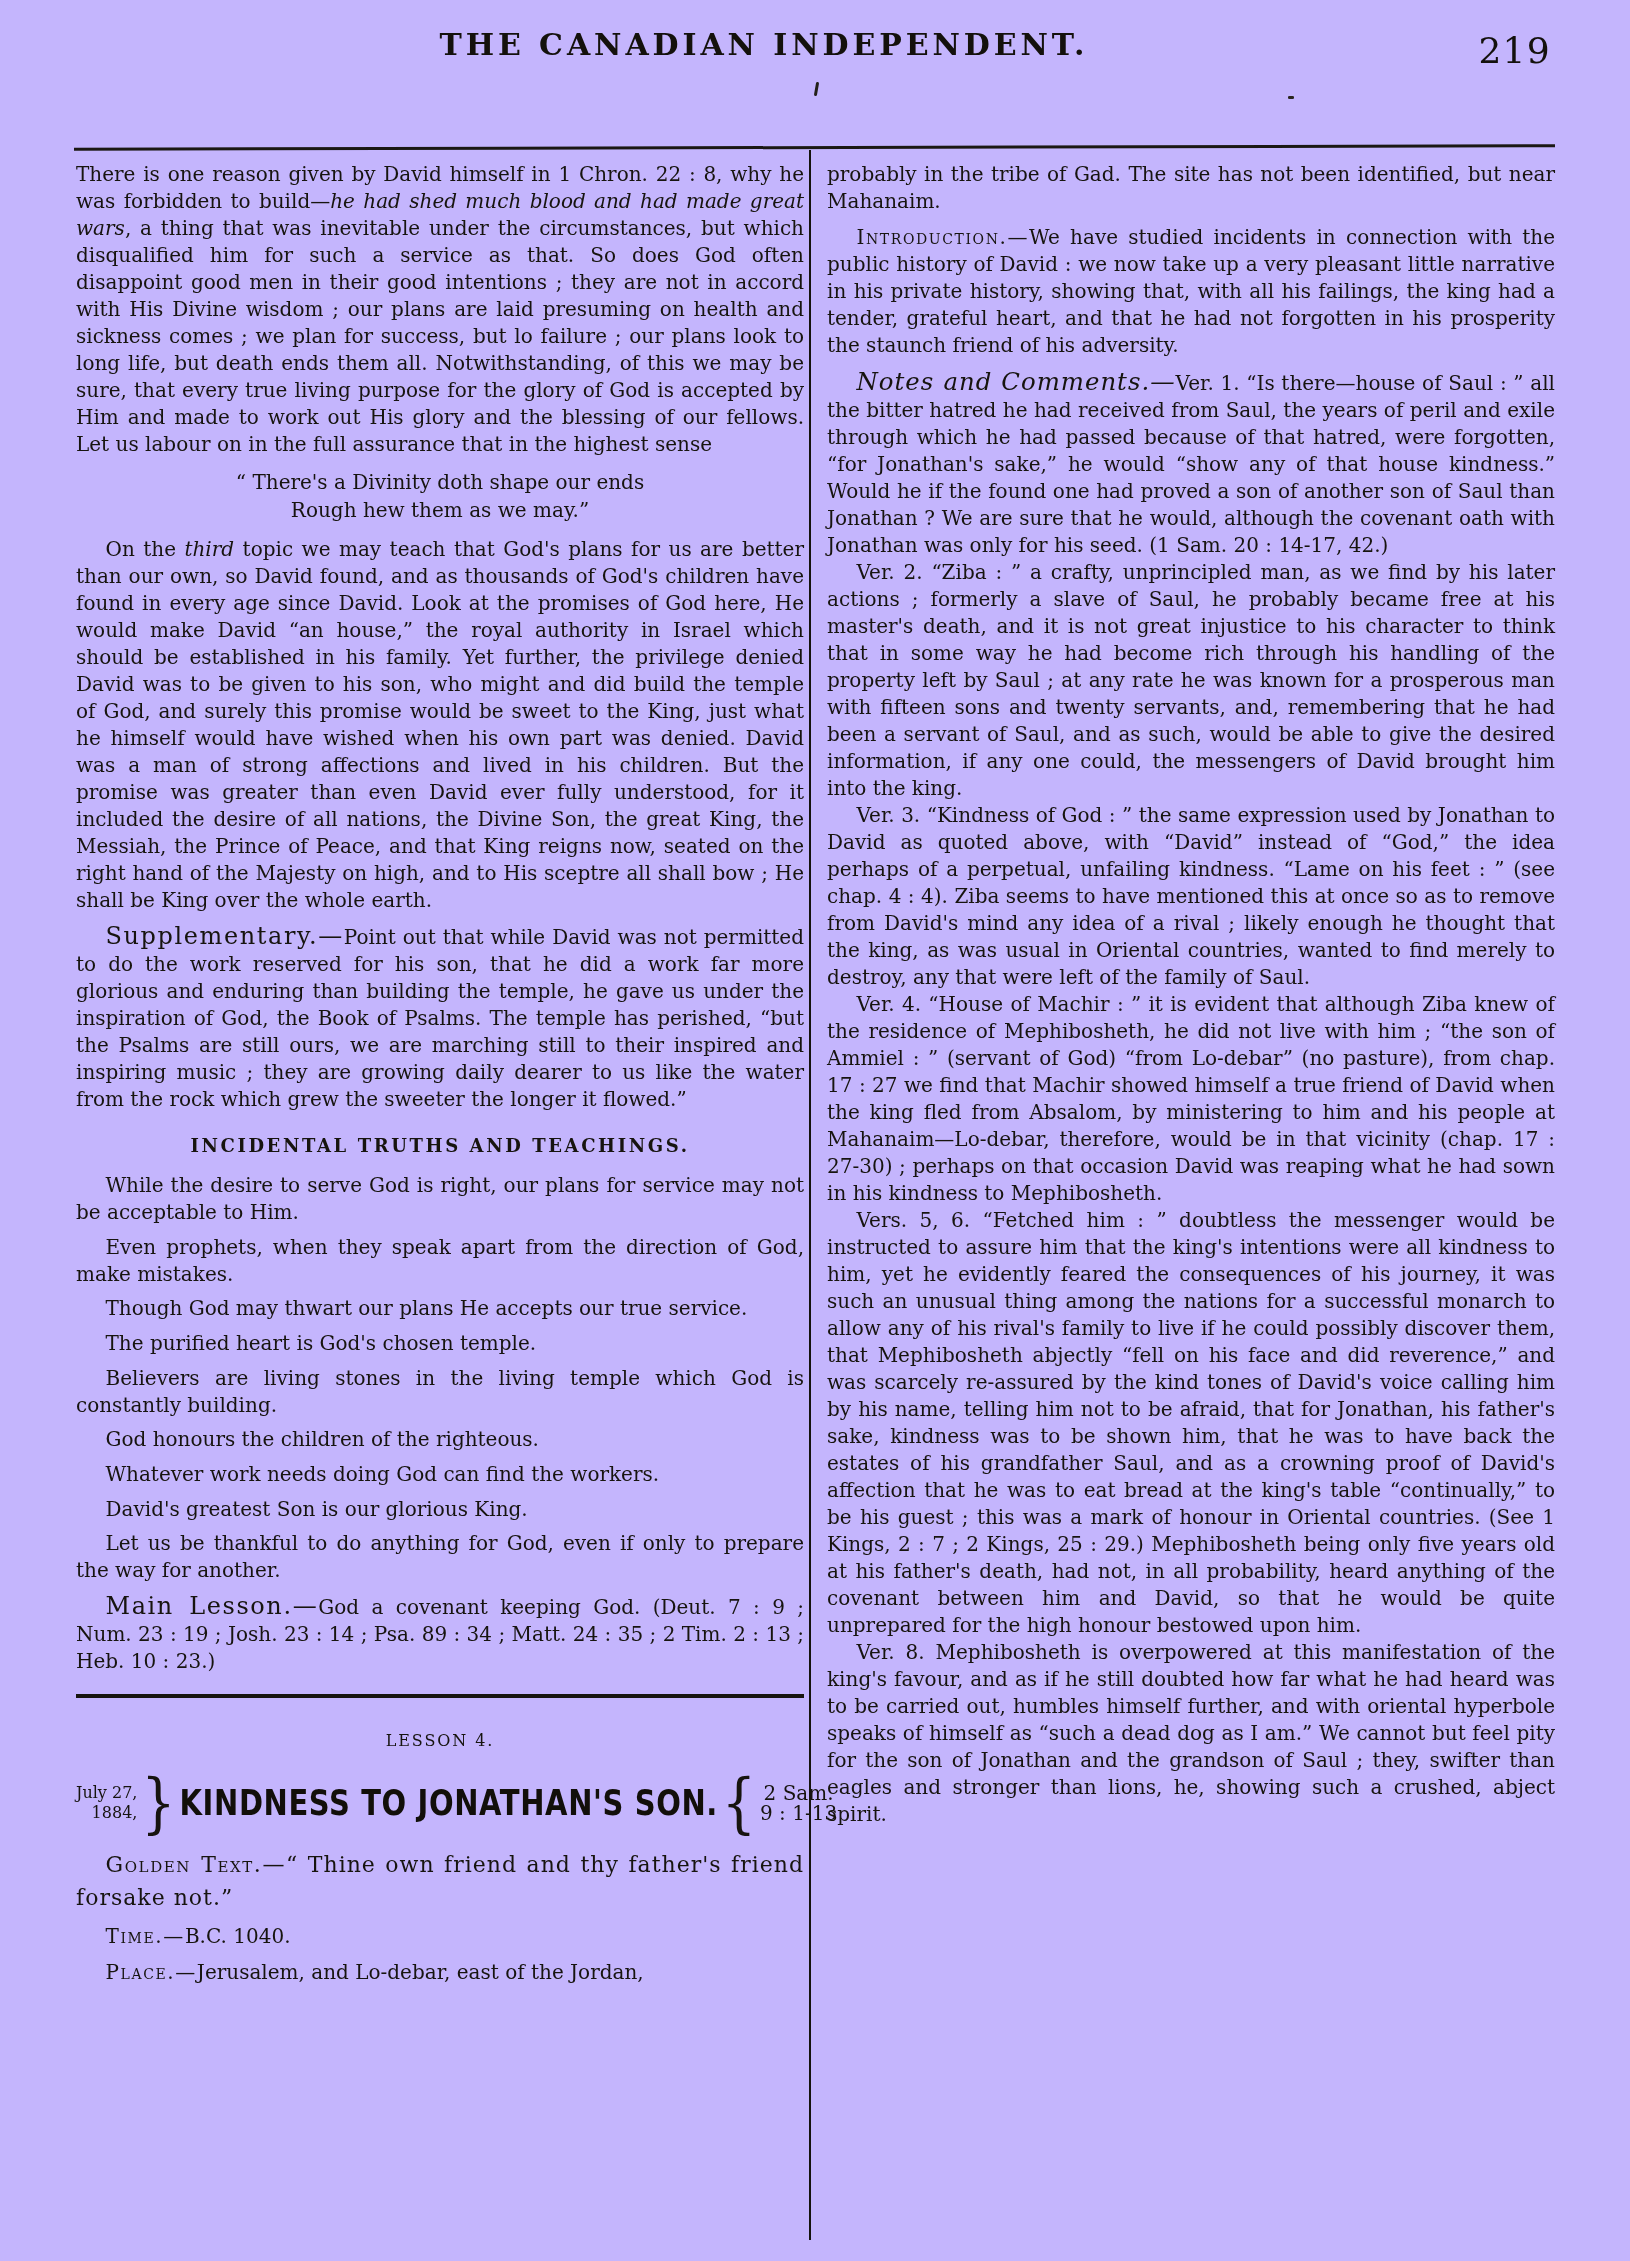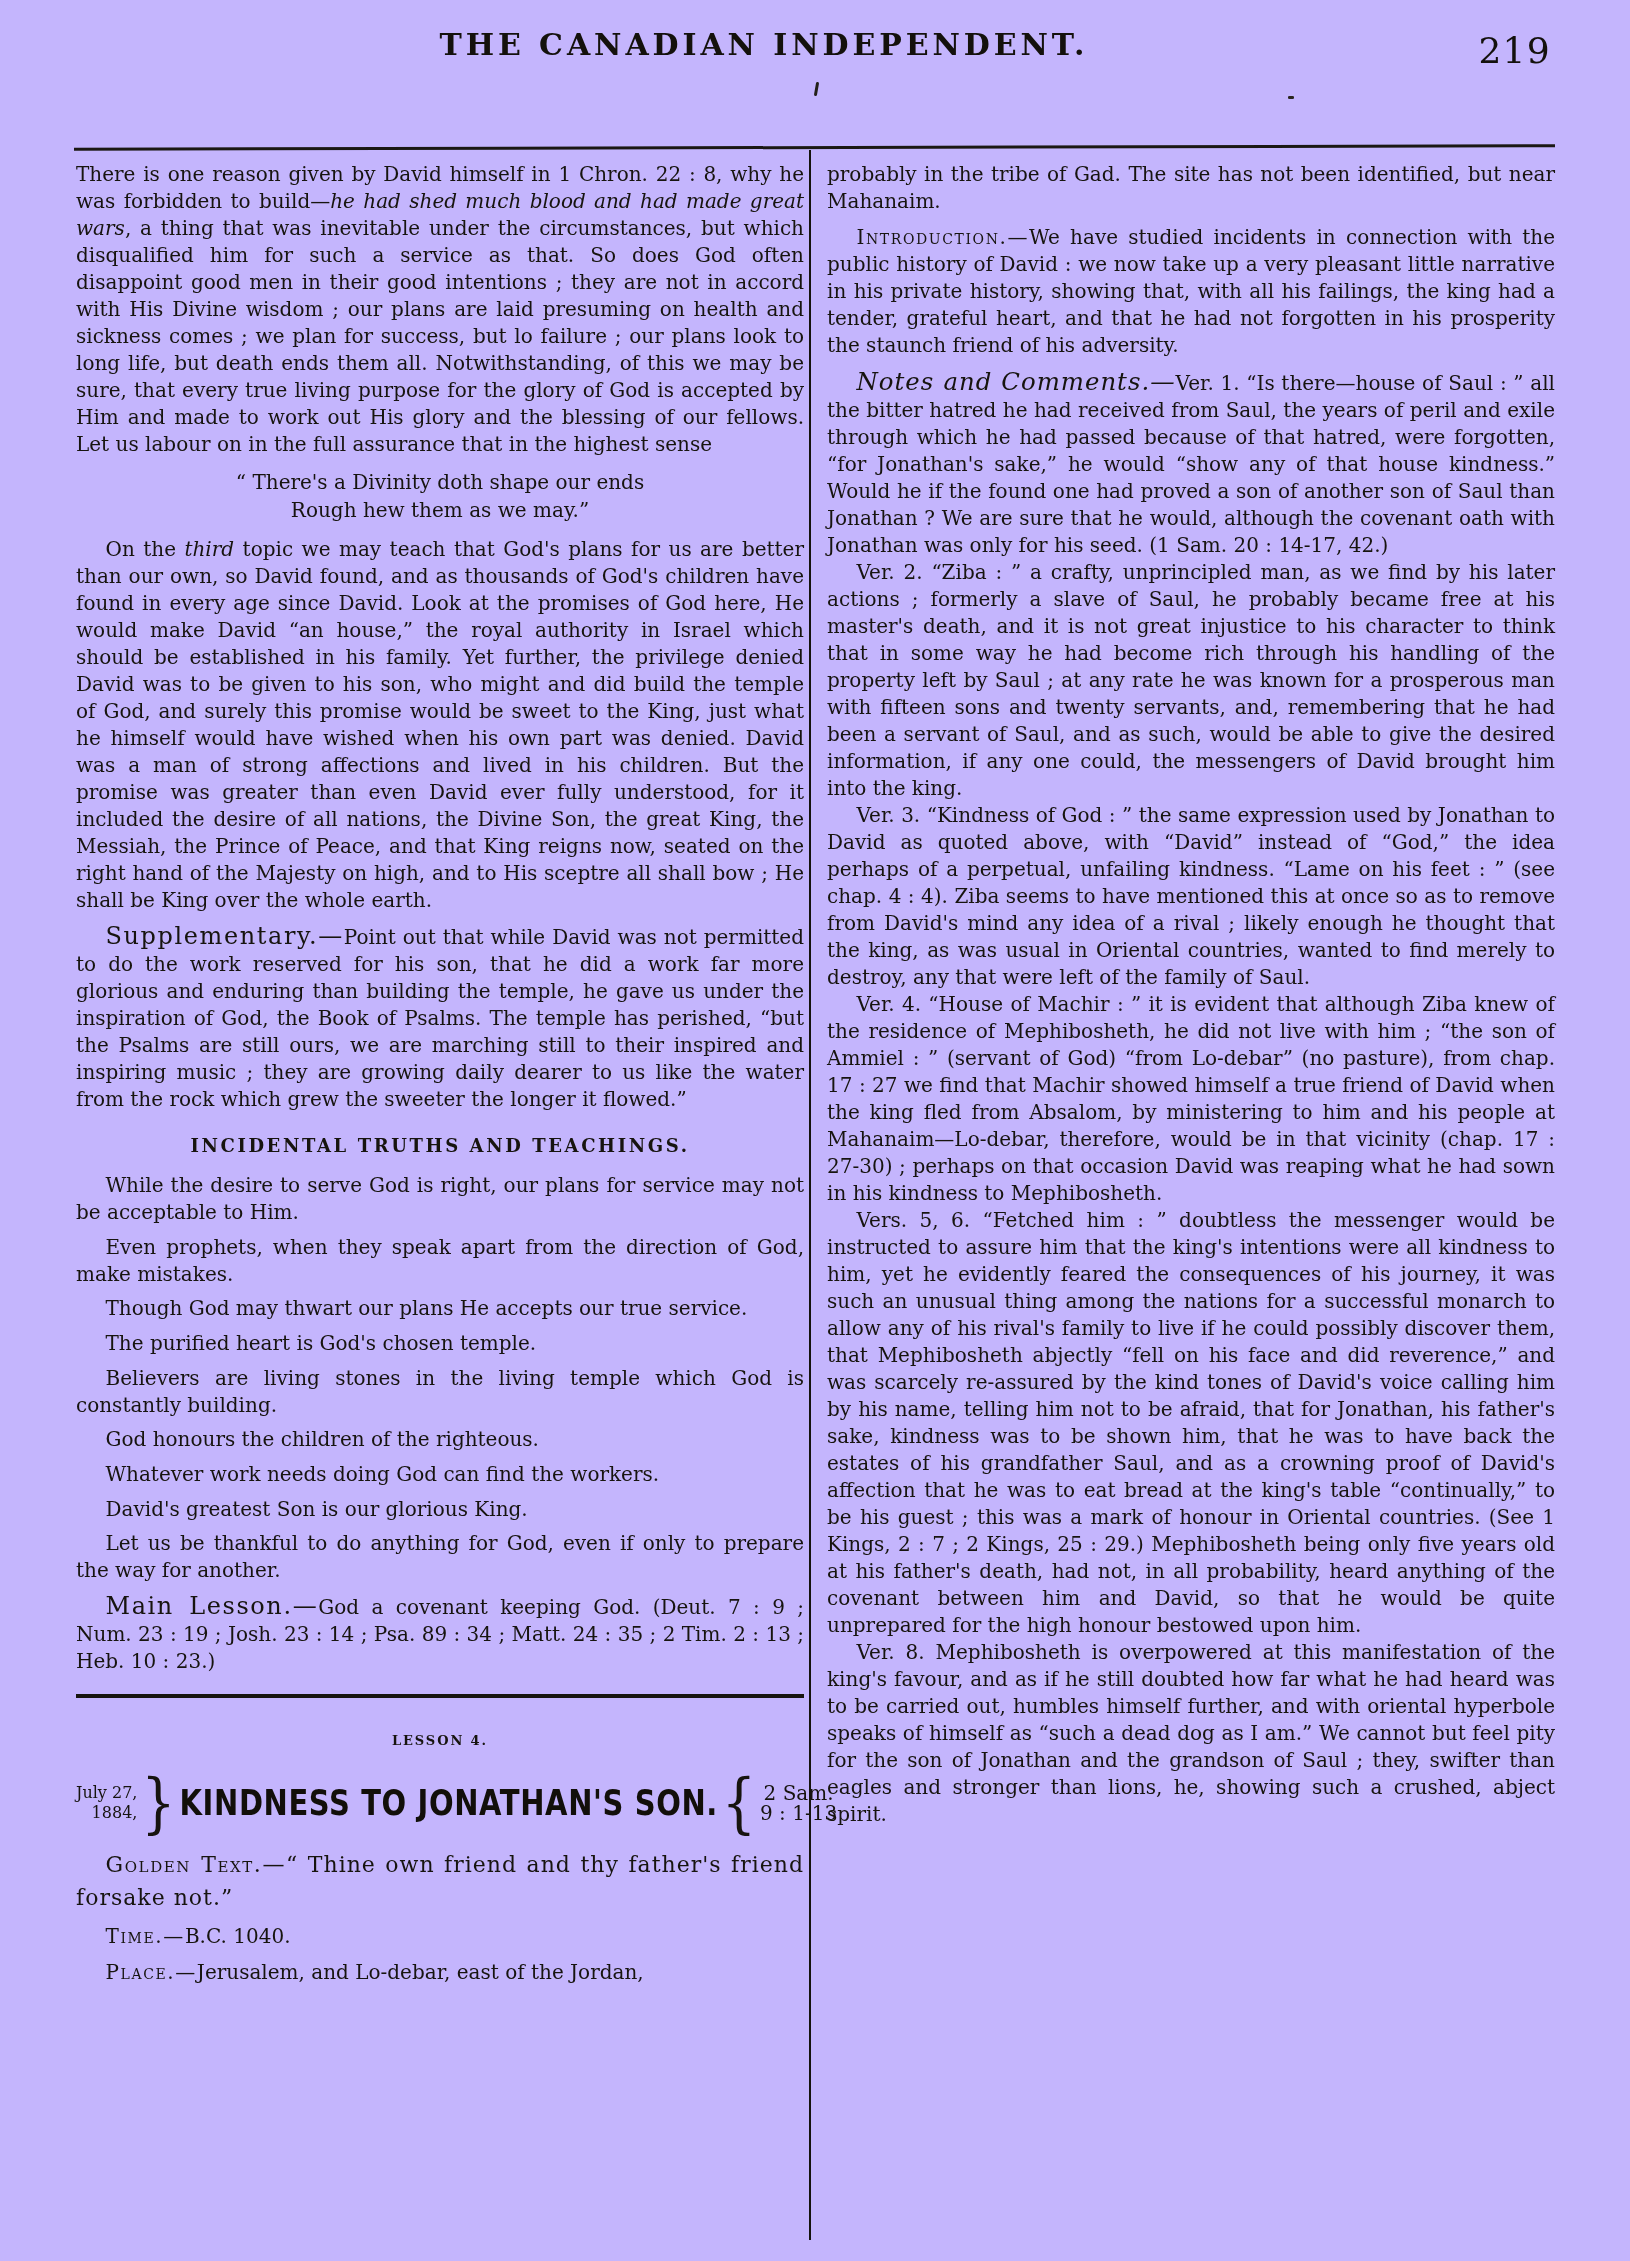--- a/index.html
+++ b/index.html
@@ -68,22 +68,22 @@
   .center-heading{
     text-align:center;text-indent:0;font-size:18px;letter-spacing:2.6px;
     margin:19px 0 13px;font-weight:700;
   }
 
   .section-rule{
     height:3.2px;background:#17140f;margin-top:19px;width:100%;
   }
 
   .lesson-no{
-    text-align:center;text-indent:0;font-size:13px;letter-spacing:1.9px;
-    margin:29.5px 0 22px;font-weight:700;
+    text-align:center;text-indent:0;font-size:16px;letter-spacing:1.9px;
+    margin:29.5px 0 22px;font-weight:400;
   }
   .lesson-title-row{
     display:flex;align-items:center;justify-content:space-between;
     text-indent:0;margin:0 0 18px;
   }
   .date-stack{
     font-size:16px;line-height:20px;text-align:right;white-space:nowrap;
   }
   .date-stack .l2{padding-left:11.6px;}
   .ref-stack{

